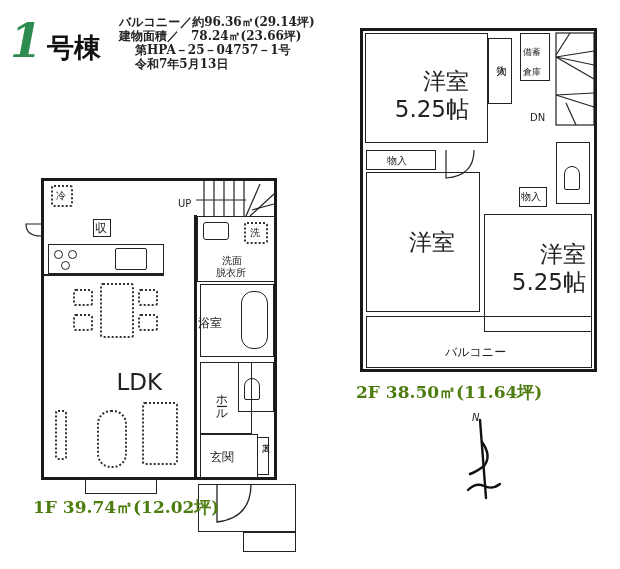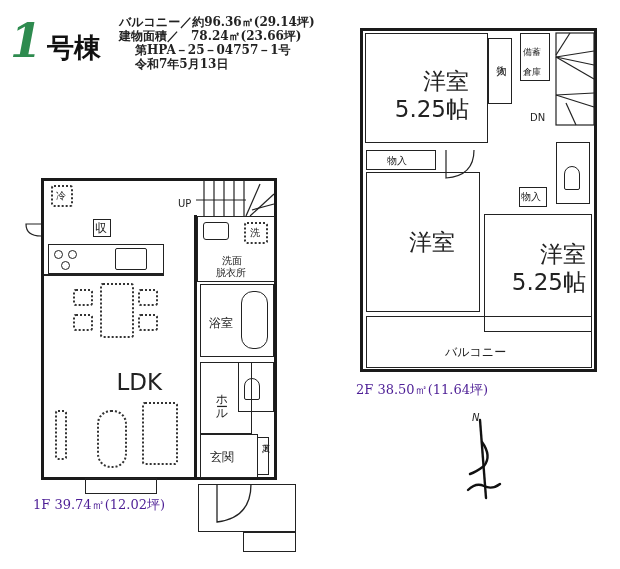--- a/index.html
+++ b/index.html
@@ -11,21 +11,21 @@
   .lbl { position:absolute; font-family:"DejaVu Sans","Liberation Sans",sans-serif; color:#222; white-space:nowrap; }
   .lbl-lg { font-size:23px; line-height:28px; text-align:right; }
   .lbl-md { font-size:12px; }
   .lbl-sm { font-size:10px; }
   .vtext { writing-mode:vertical-rl; text-orientation:upright; }
   .dotted { position:absolute; border:2px dotted #333; box-sizing:border-box; border-radius:3px; }
   svg { position:absolute; overflow:visible; }
   .title-num { font-family:"DejaVu Serif","Liberation Serif",serif; font-style:italic; font-weight:bold; font-size:46px; color:#2e8b4f; }
   .title-txt { font-family:"DejaVu Serif","Liberation Serif",serif; font-weight:bold; font-size:27px; color:#111; }
   .info { font-family:"DejaVu Serif","Liberation Serif",serif; font-size:12px; line-height:14px; font-weight:bold; color:#222; }
-  .area { font-family:"DejaVu Serif","Liberation Serif",serif; font-size:13px; color:#4c1d95; }
+  .area { font-family:"DejaVu Serif","Liberation Serif",serif; font-size:17px; color:#4d7c0f;font-weight:bold; }
 </style>
 </head>
 <body>
 
 <div class="abs" style="left:10px;top:14px;">
   <span class="title-num">1</span>
   <span class="title-txt">号棟</span>
 </div>
 <div class="abs info" style="left:119px;top:15px;">
   <div>バルコニー／約96.36㎡(29.14坪)</div>
@@ -91,21 +91,21 @@
 
   <div class="thin" style="left:197px;top:216px;width:78px;height:66px;"></div>
   <div class="thin" style="left:203px;top:222px;width:26px;height:18px;border-radius:3px;"></div>
   <div class="dotted" style="left:244px;top:222px;width:24px;height:22px;"></div>
   <div class="lbl lbl-sm" style="left:250px;top:226px;">洗</div>
   <div class="lbl lbl-sm" style="left:222px;top:254px;">洗面</div>
   <div class="lbl lbl-sm" style="left:216px;top:266px;">脱衣所</div>
 
   <div class="thin" style="left:200px;top:284px;width:74px;height:73px;"></div>
   <div class="thin" style="left:241px;top:291px;width:27px;height:58px;border-radius:12px;"></div>
-  <div class="lbl lbl-md" style="left:209px;top:315px;">浴室</div>
+  <div class="lbl lbl-md" style="left:198px;top:315px;">浴室</div>
 
   <div class="thin" style="left:200px;top:362px;width:52px;height:72px;"></div>
   <div class="lbl lbl-md vtext" style="left:213px;top:386px;">ホール</div>
   <div class="thin" style="left:238px;top:362px;width:36px;height:50px;"></div>
   <div class="thin" style="left:244px;top:378px;width:16px;height:22px;border-radius:8px 8px 2px 2px;"></div>
 
   <div class="thin" style="left:200px;top:434px;width:58px;height:44px;"></div>
   <div class="lbl lbl-md" style="left:210px;top:449px;">玄関</div>
   <div class="thin" style="left:257px;top:437px;width:12px;height:38px;"></div>
   <div class="lbl vtext" style="left:259px;top:438px;font-size:8px;">下足入</div>

